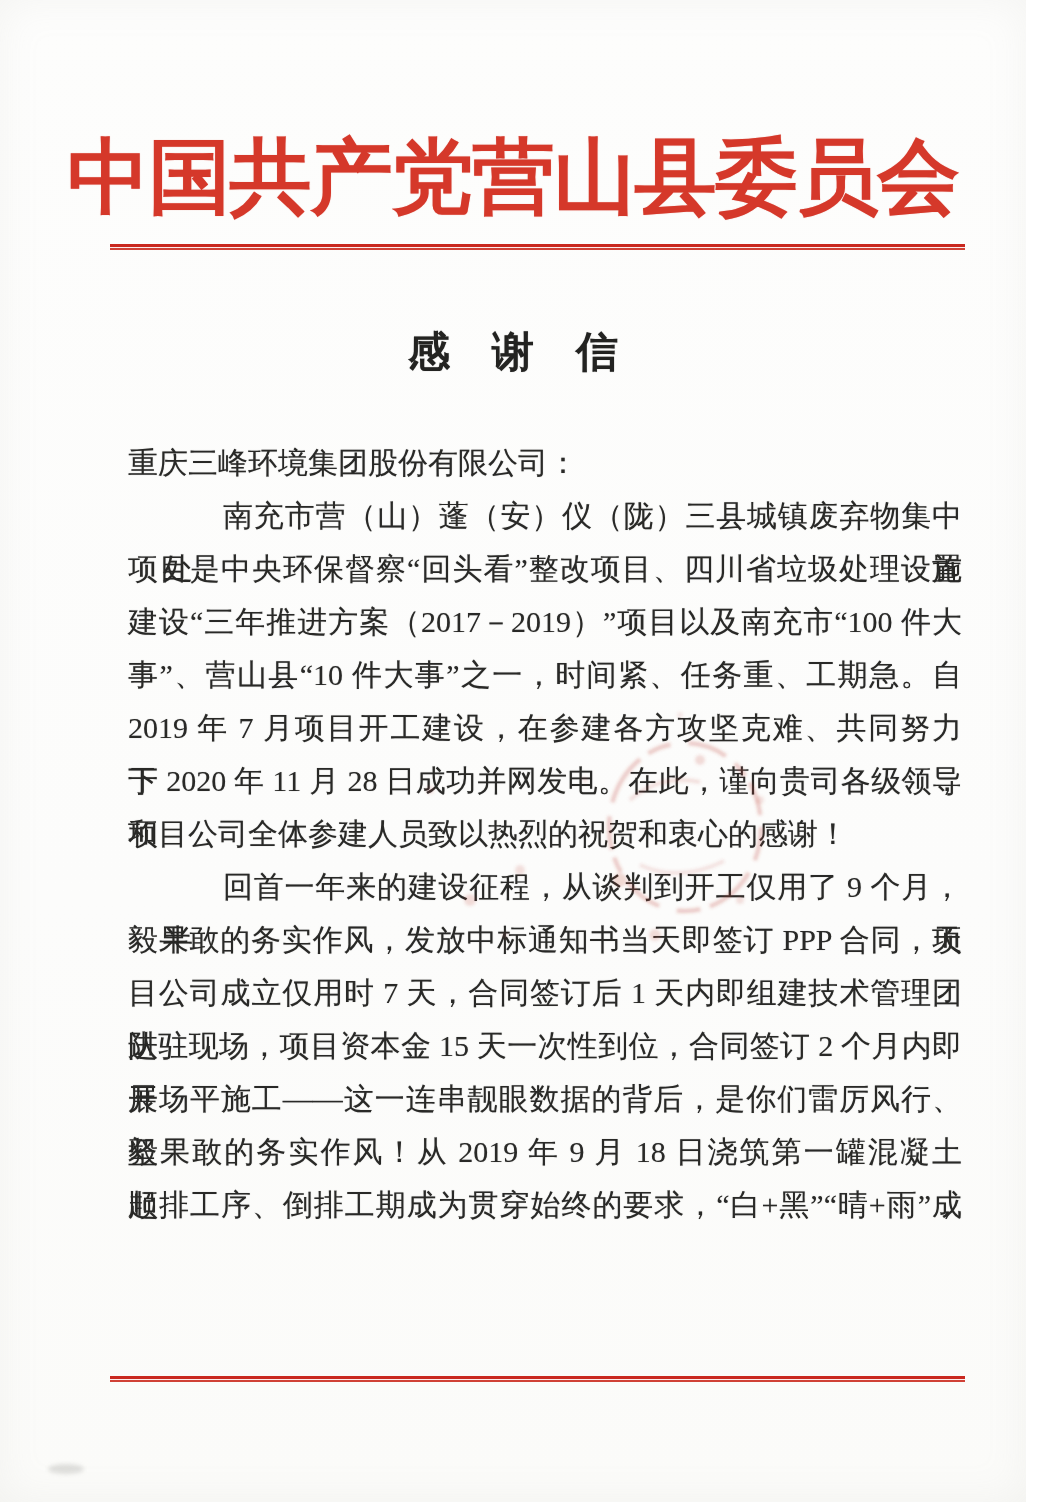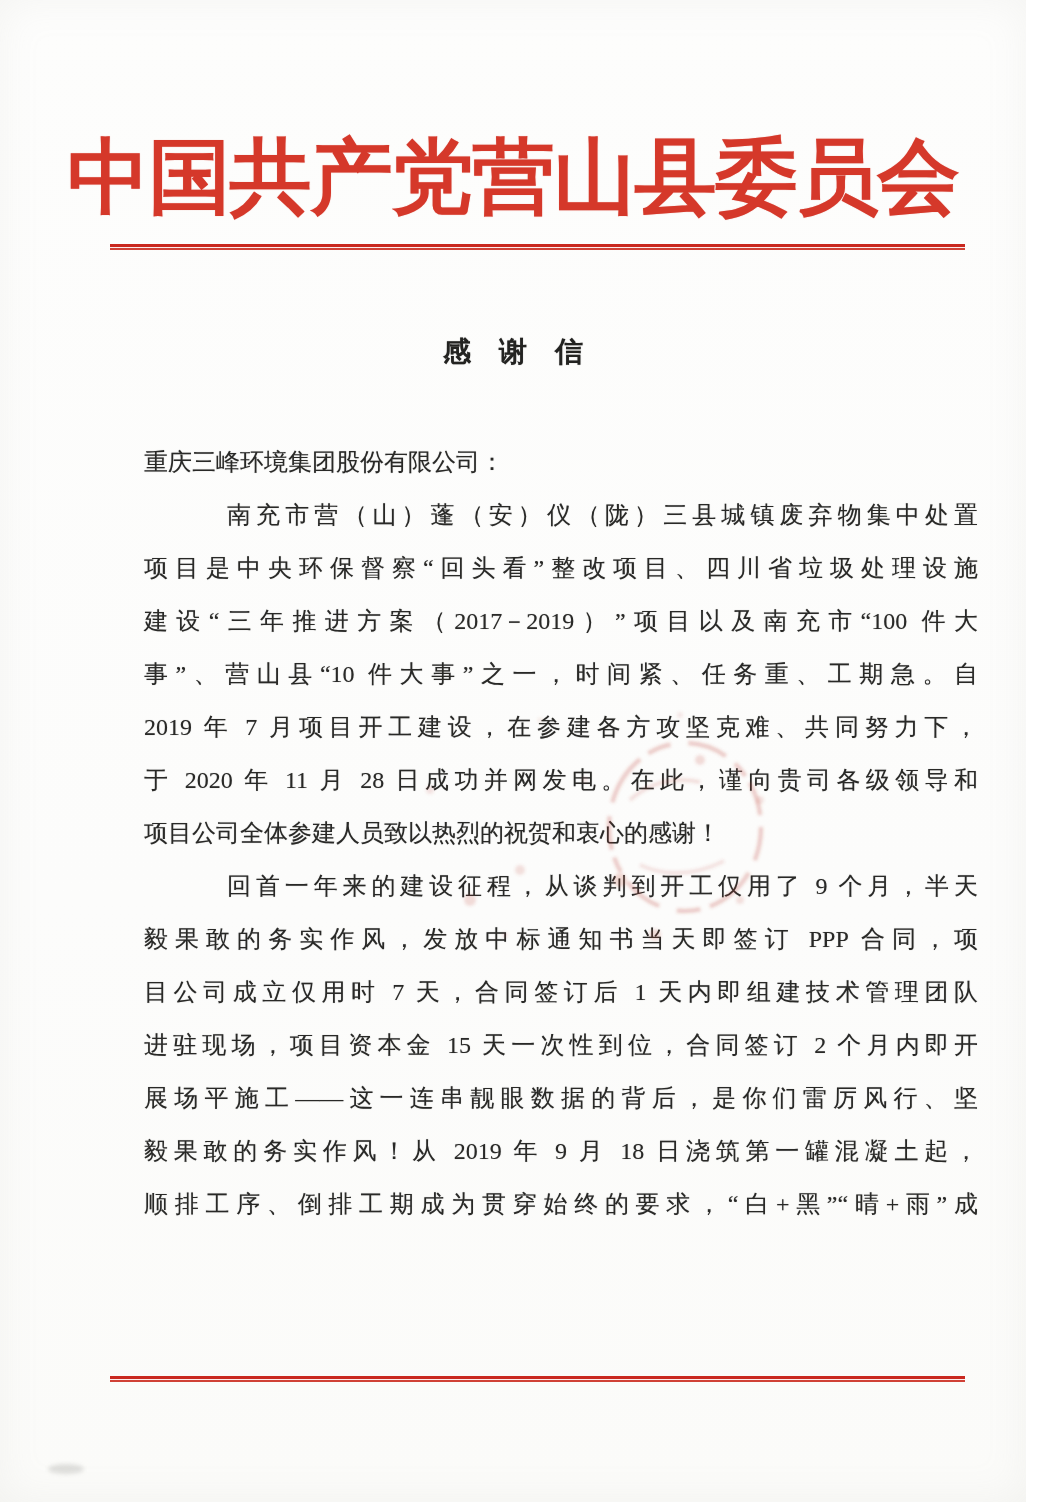--- a/index.html
+++ b/index.html
@@ -41,34 +41,34 @@
   .rule-top { top: 244px; }
   .rule-bottom { top: 1376px; }
 
   .letter-title {
     position: absolute;
     top: 323px;
     left: 0;
     width: 100%;
     margin: 0;
     text-align: center;
-    font-size: 28px;
+    font-size: 42px;
     line-height: 58px;
     font-weight: bold;
     color: #232321;
     text-shadow: 0 0 1px rgba(0,0,0,0.4);
     white-space: nowrap;
   }
 
   .letter-body {
     position: absolute;
     top: 436px;
-    left: 144px;
+    left: 128px;
     width: 834px;
-    font-size: 24px;
+    font-size: 30px;
     color: #29292六;
     color: #292927;
   }
   .bl {
     margin: 0;
     height: 53px;
     line-height: 53px;
     text-shadow: 0 0 1px rgba(20,20,20,0.35);
   }
   .j   { text-align: justify; text-align-last: justify; }

